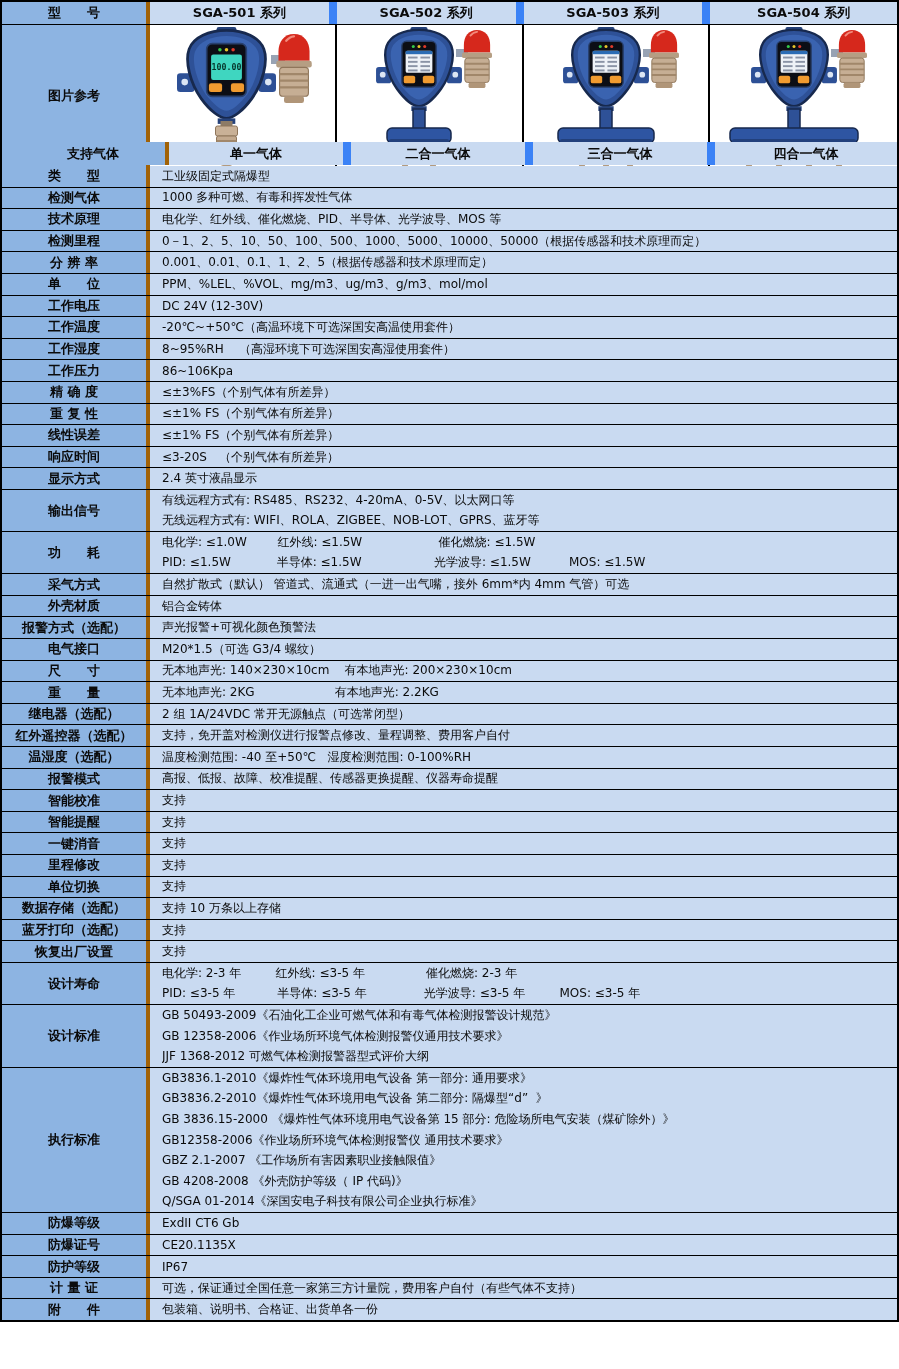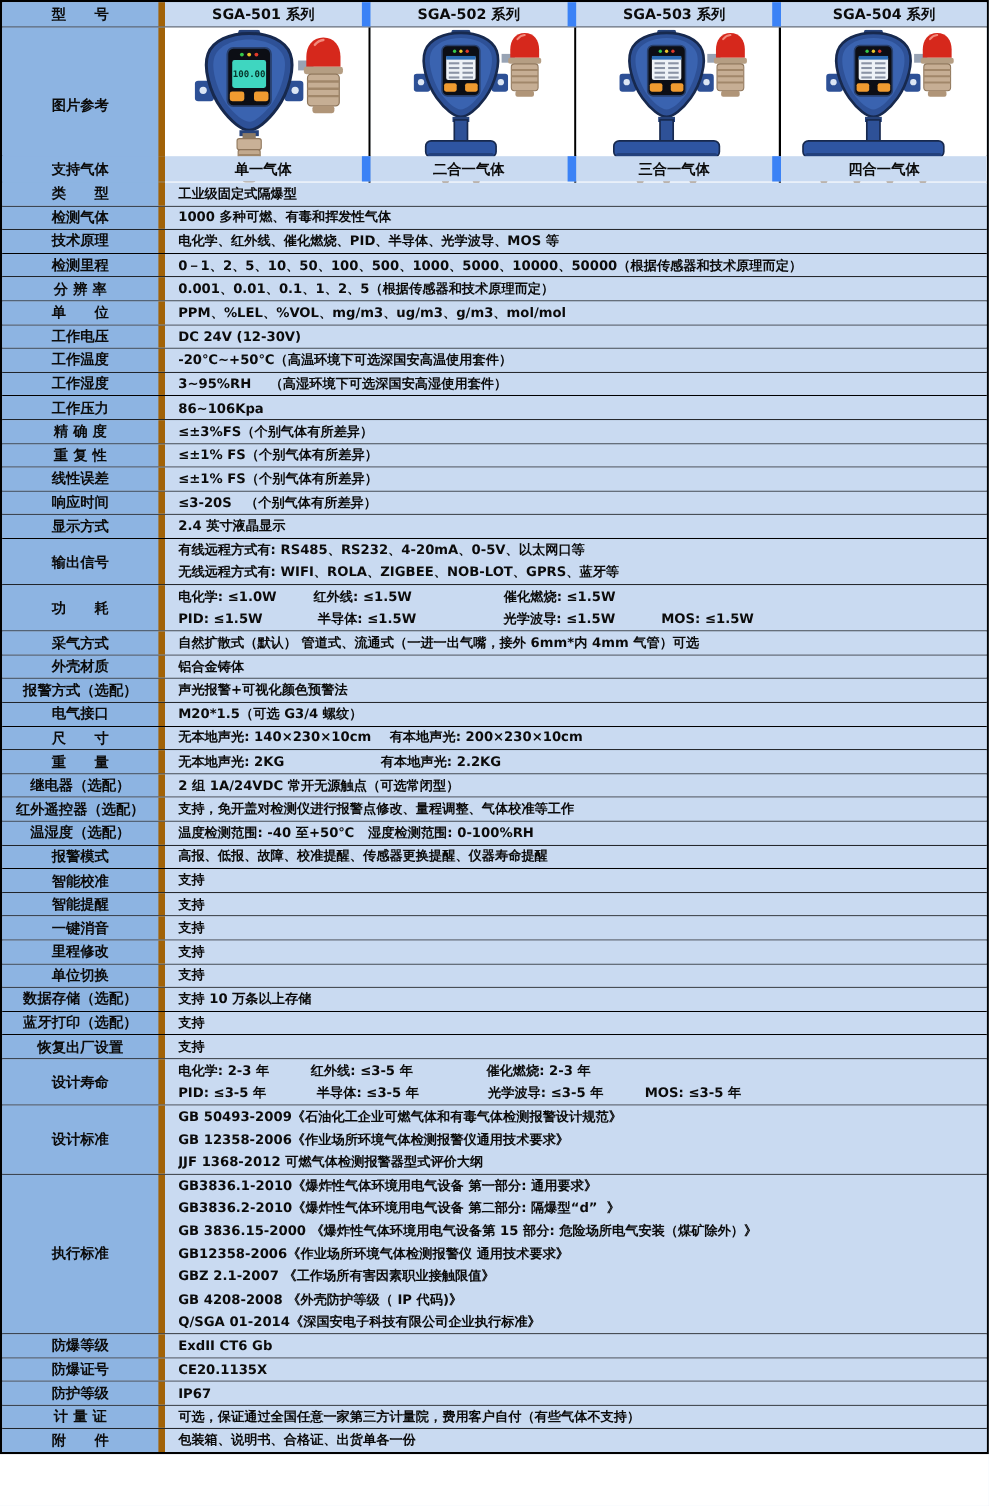--- a/index.html
+++ b/index.html
@@ -7,42 +7,42 @@
     margin: 0; padding: 0; background: #ffffff;
     font-family: "DejaVu Sans", "Liberation Sans", sans-serif;
     color: #0b0b0b; width: 899px;
   }
   .spec-table { width: 899px; border: 2px solid #000; background: #c9daf1; }
   .row { display: grid; grid-template-columns: 148px 1fr; border-bottom: 1px solid #000; }
   .row.cols5 { grid-template-columns: 148px 1fr 1fr 1fr 1fr; }
   .row:last-child, #spec-rows .row:last-child { border-bottom: none; }
   #spec-rows .row:last-child { border-bottom: none; }
   .label-cell {
-    background: #8db4e2; border-right: 6px solid #a16207;
+    background: #8db4e2; border-right: 4px solid #a16207;
     display: flex; align-items: center; justify-content: center;
     font-weight: bold; font-size: 13px; text-align: center; padding: 0 2px;
     white-space: nowrap; overflow: hidden;
   }
   .model-cell, .support-cell {
     background: #c9daf1; border-right: 8px solid #3b82f6;
     display: flex; align-items: center; justify-content: center;
     font-weight: bold; font-size: 13px;
   }
   .model-cell.last, .support-cell.last, .image-cell.last { border-right: none; }
   .header-row { height: 23px; }
   .image-row { height: 117px; }
   .image-cell {
     background: #ffffff; border-right: 2px solid #000;
     display: flex; align-items: center; justify-content: center;
   }
-  .support-row { height: 24px; }
+  .support-row { height: 24px; margin-left: 19px; }
   .value-cell {
     background: #c9daf1; padding: 0 4px 0 12px;
     display: flex; flex-direction: column; justify-content: center;
-    font-size: 12px; white-space: pre-wrap; font-weight: bold;
+    font-size: 12px; white-space: pre-wrap;
   }
   .line { height: 20.6px; display: flex; align-items: center; overflow: hidden; }
   svg text { font-family: "DejaVu Sans Mono", monospace; }
 </style>
 </head>
 <body>
 
 <svg width="0" height="0" style="position:absolute" aria-hidden="true">
   <defs>
     <symbol id="dev-head-single" viewBox="0 0 90 88">
@@ -216,21 +216,21 @@
     <div class="value-cell"><div class="line">DC 24V (12-30V)</div></div>
   </div>
 
   <div class="row spec-row">
     <div class="label-cell">工作温度</div>
     <div class="value-cell"><div class="line">-20℃~+50℃（高温环境下可选深国安高温使用套件）</div></div>
   </div>
 
   <div class="row spec-row">
     <div class="label-cell">工作湿度</div>
-    <div class="value-cell"><div class="line">3~95%RH    （高湿环境下可选深国安高湿使用套件）</div></div>
+    <div class="value-cell"><div class="line">8~95%RH    （高湿环境下可选深国安高湿使用套件）</div></div>
   </div>
 
   <div class="row spec-row">
     <div class="label-cell">工作压力</div>
     <div class="value-cell"><div class="line">86~106Kpa</div></div>
   </div>
 
   <div class="row spec-row">
     <div class="label-cell">精 确 度</div>
     <div class="value-cell"><div class="line">≤±3%FS（个别气体有所差异）</div></div>
@@ -296,21 +296,21 @@
     <div class="value-cell"><div class="line">无本地声光: 2KG                     有本地声光: 2.2KG</div></div>
   </div>
 
   <div class="row spec-row">
     <div class="label-cell">继电器（选配）</div>
     <div class="value-cell"><div class="line">2 组 1A/24VDC 常开无源触点（可选常闭型）</div></div>
   </div>
 
   <div class="row spec-row">
     <div class="label-cell">红外遥控器（选配）</div>
-    <div class="value-cell"><div class="line">支持，免开盖对检测仪进行报警点修改、量程调整、气体校准等工作</div></div>
+    <div class="value-cell"><div class="line">支持，免开盖对检测仪进行报警点修改、量程调整、费用客户自付</div></div>
   </div>
 
   <div class="row spec-row">
     <div class="label-cell">温湿度（选配）</div>
     <div class="value-cell"><div class="line">温度检测范围: -40 至+50℃   湿度检测范围: 0-100%RH</div></div>
   </div>
 
   <div class="row spec-row">
     <div class="label-cell">报警模式</div>
     <div class="value-cell"><div class="line">高报、低报、故障、校准提醒、传感器更换提醒、仪器寿命提醒</div></div>

